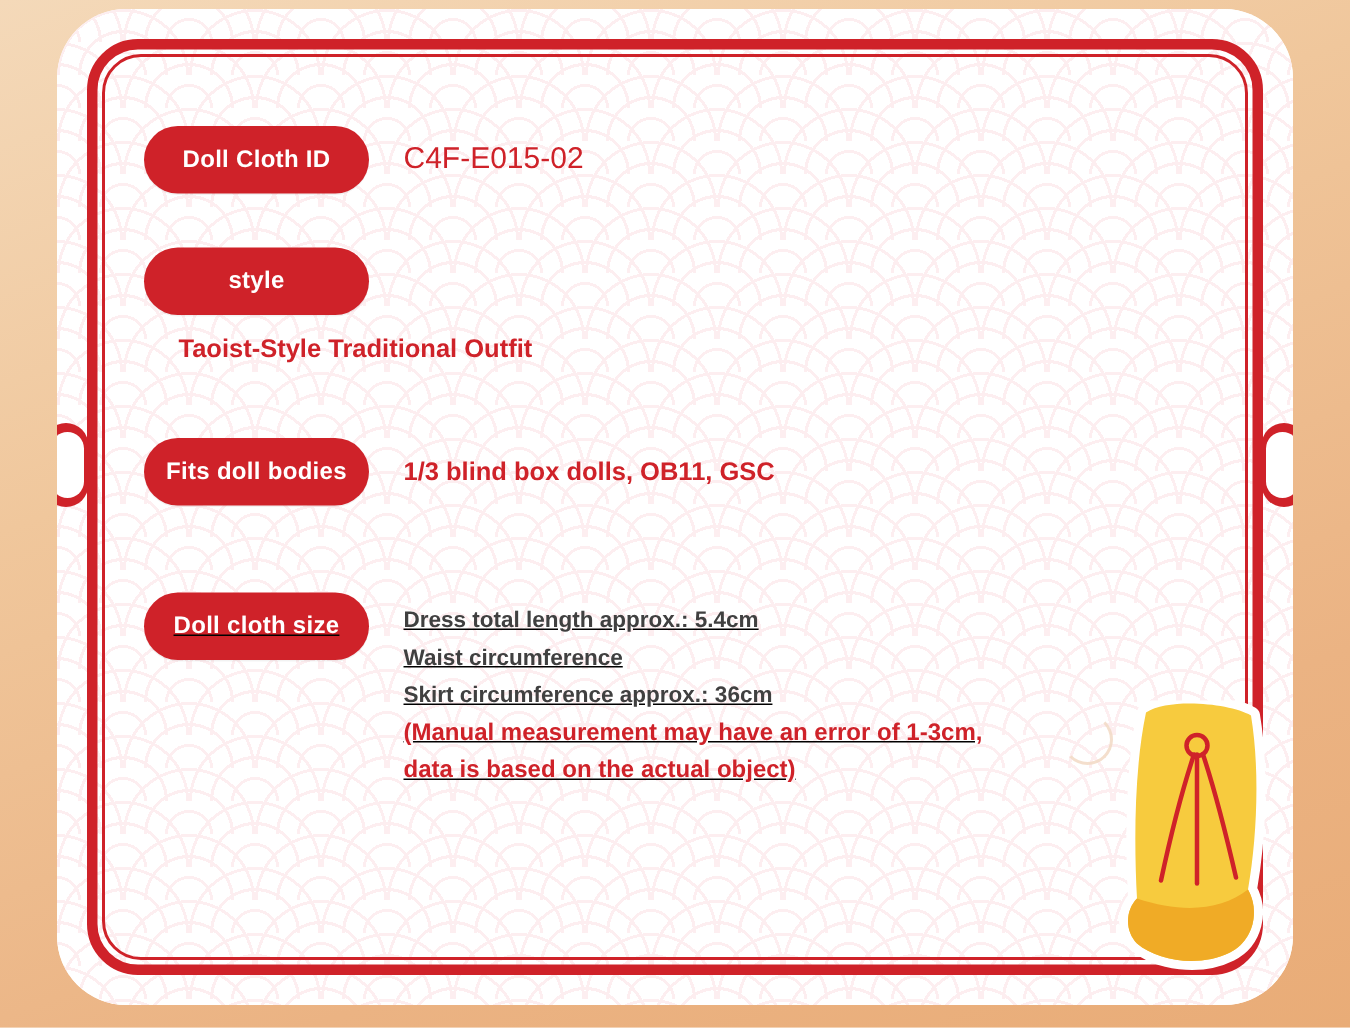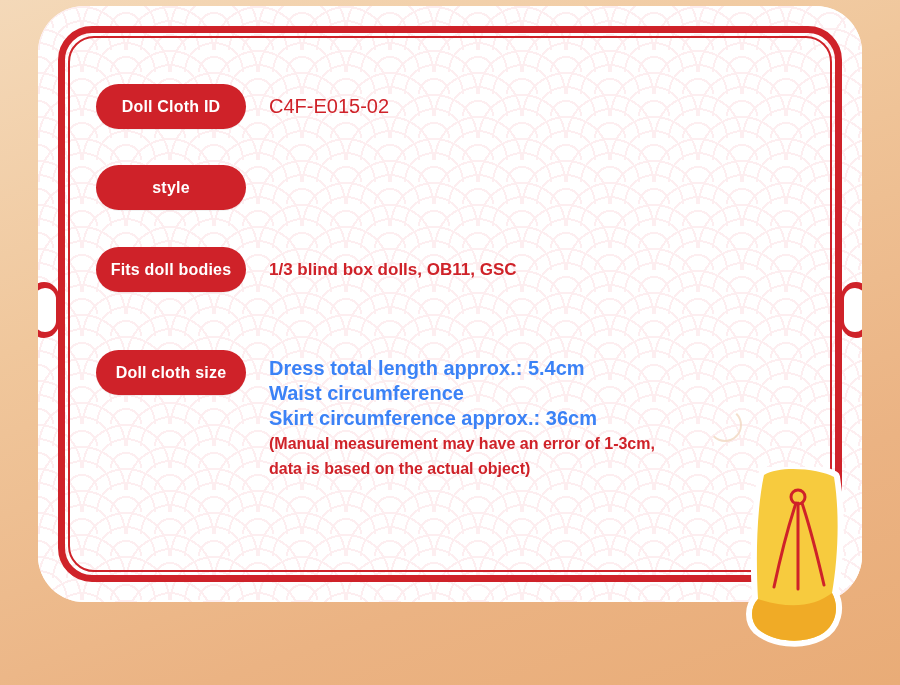--- a/index.html
+++ b/index.html
@@ -22,21 +22,21 @@
     background: linear-gradient(160deg, #f4d9b9 0%, #f0c79c 35%, #ebb383 75%, #e9ac77 100%);
     overflow: hidden;
   }
 
   
   .card {
     position: absolute;
     left: 38px;
     top: 6px;
     width: 824px;
-    height: 596px;
+    height: 664px;
     background: #ffffff;
     border-radius: 46px;
     overflow: hidden;
   }
 
   
   .waves {
     position: absolute;
     inset: 0;
     background-color: #ffffff;
@@ -127,37 +127,37 @@
   }
   .value-mid {
     font-size: 17px;
     font-weight: bold;
     line-height: 45px;
   }
   .value-list {
     padding-top: 6px;
   }
   .value-list .line {
-    font-size: 20px;
+    font-size: 15px;
     font-weight: bold;
     line-height: 25px;
-    color: #3b82f6;
+    color: #404040;
   }
   .value-list .note {
     font-size: 16px;
     font-weight: bold;
     line-height: 25px;
     color: #cf2229;
   }
 
   
   .row.r1 { margin-top: 0; }
   .row.r2 { margin-top: 36px; flex-direction: column; }
   .row.r3 { margin-top: 37px; }
-  .row.r4 { margin-top: 58px; }
+  .row.r4 { margin-top: 58px; text-decoration: underline; }
 
   
   .scroll {
     position: absolute;
     right: 22px;
     bottom: 28px;
     width: 150px;
     height: 190px;
   }
   .scroll svg { display: block; }
@@ -193,20 +193,21 @@
 
     <div class="rows">
 
       <div class="row r1">
         <div class="pill">Doll Cloth ID</div>
         <div class="value value-big">C4F-E015-02</div>
       </div>
 
       <div class="row r2">
         <div class="pill">style</div>
+        <div class="value value-mid">Taoist-Style Traditional Outfit</div>
       </div>
 
       <div class="row r3">
         <div class="pill">Fits doll bodies</div>
         <div class="value value-mid">1/3 blind box dolls, OB11, GSC</div>
       </div>
 
       <div class="row r4">
         <div class="pill">Doll cloth size</div>
         <div class="value value-list">

